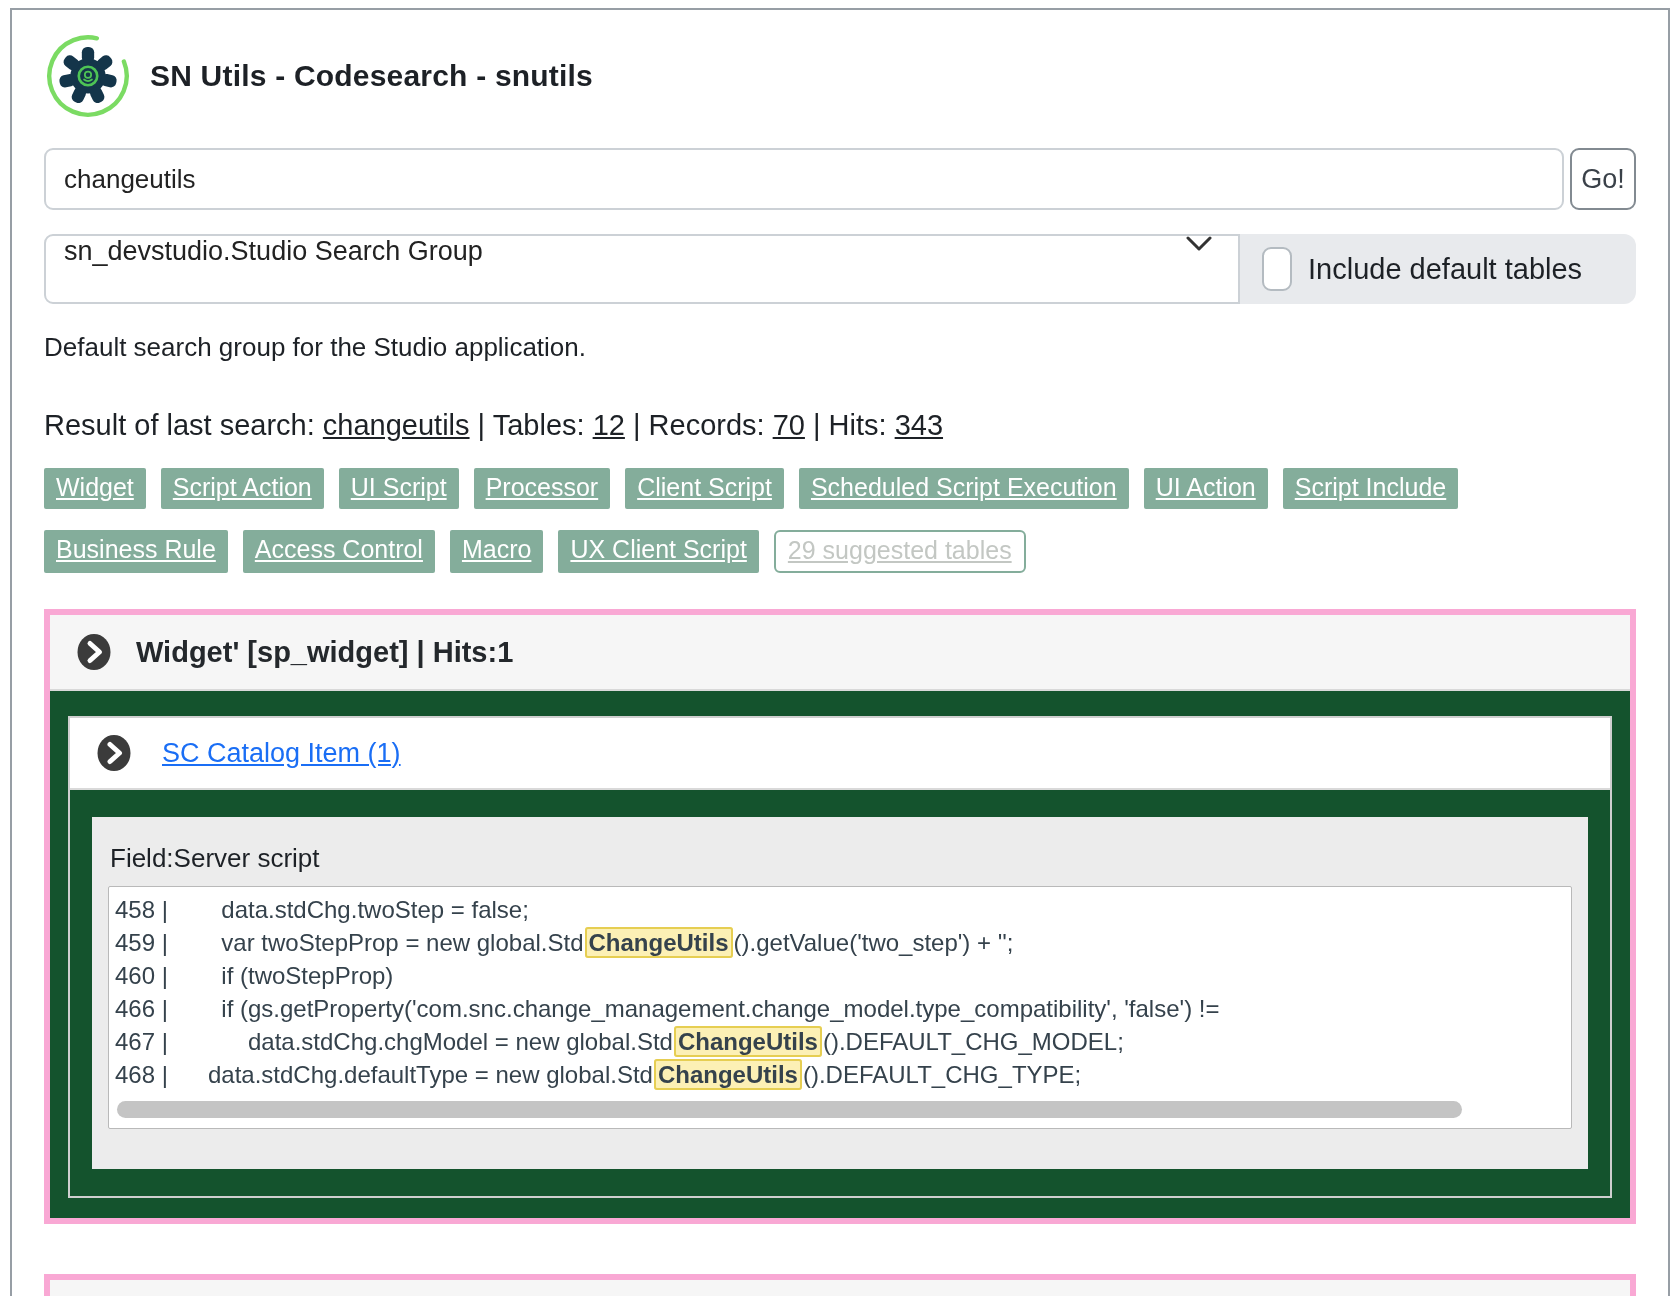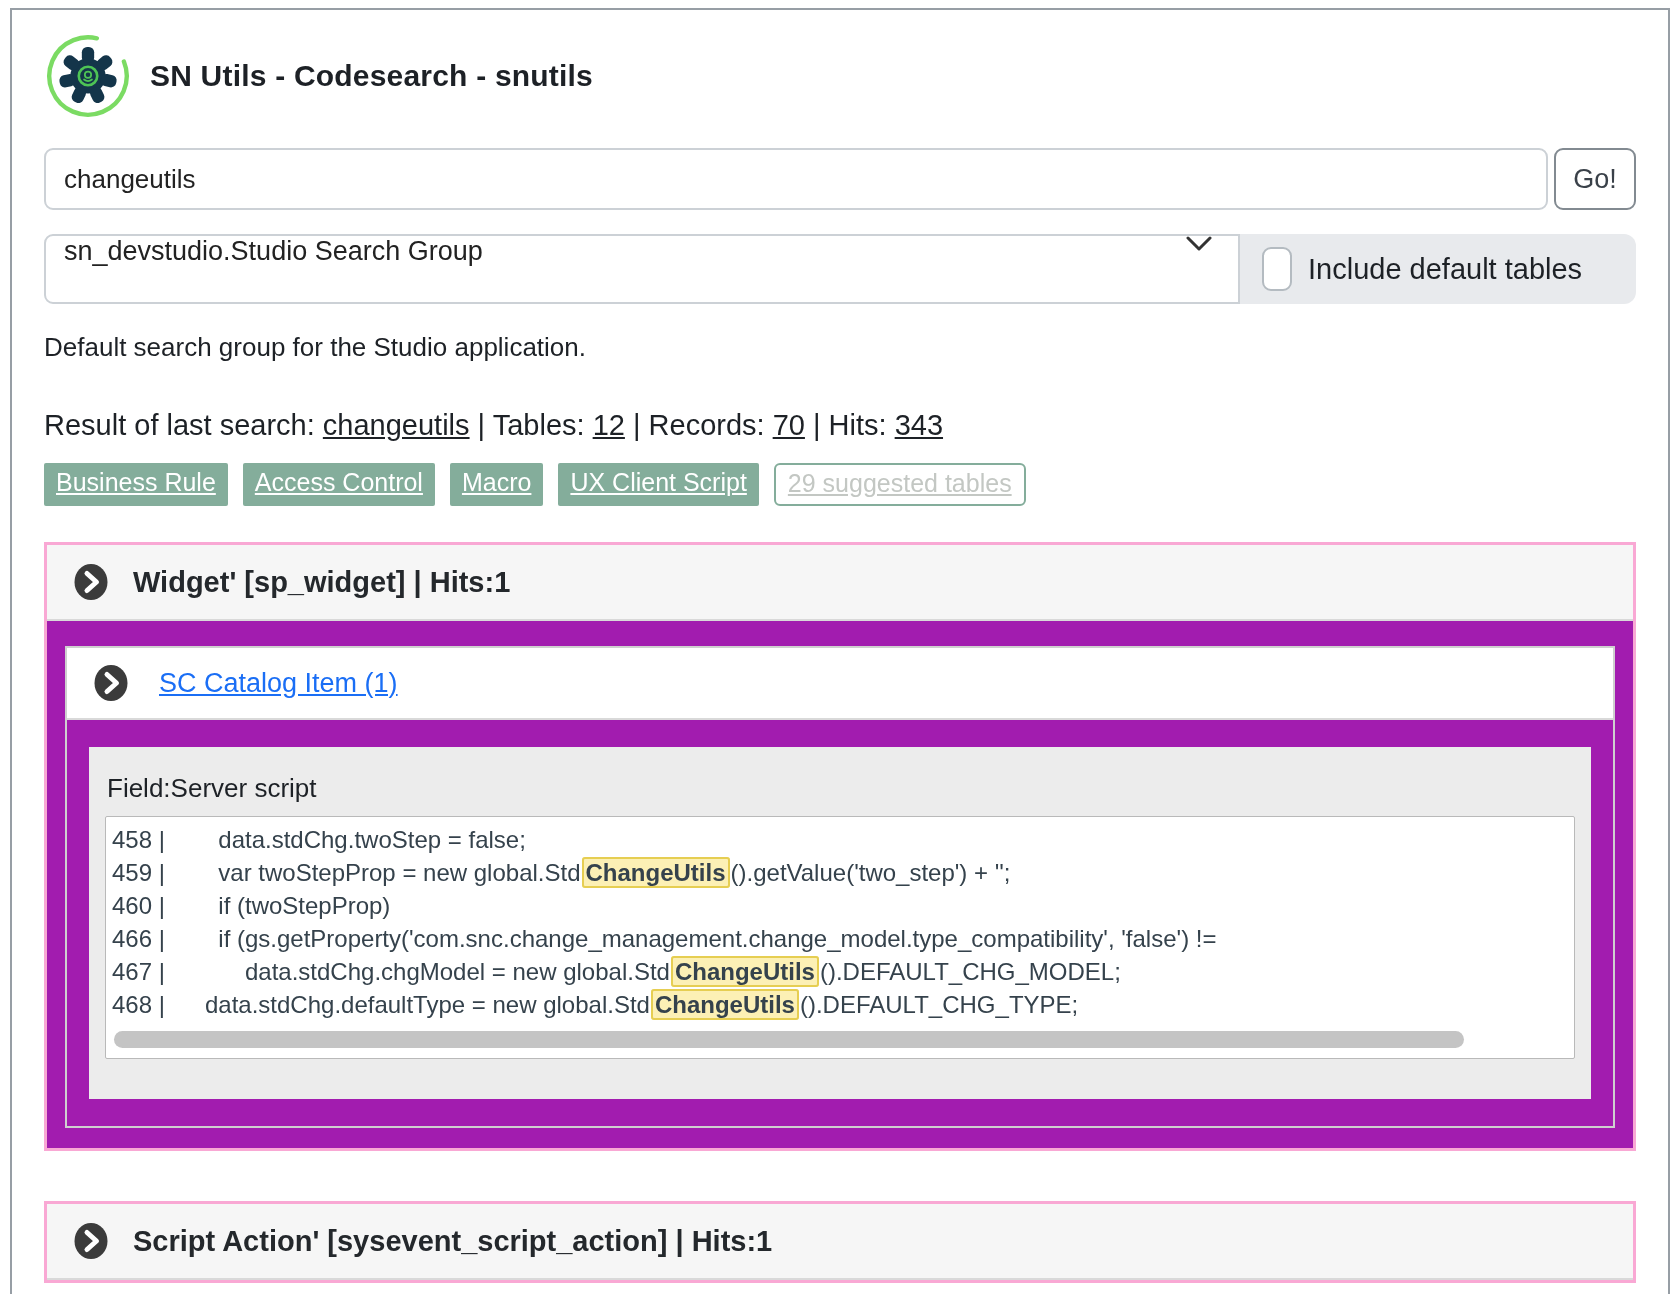--- a/index.html
+++ b/index.html
@@ -21,21 +21,21 @@
   .app-title { font-size: 30px; font-weight: bold; color: #1d2126; letter-spacing: .2px; }
 
   
   .search-row { display: flex; align-items: stretch; }
   .search-input {
     flex: 1; height: 62px; font-size: 26px; color: #222;
     border: 2px solid #ccd1d6; border-radius: 9px; padding: 0 18px;
     font-family: "Liberation Sans", sans-serif; outline: none; background: #fff;
   }
   .go-button {
-    width: 82px; height: 62px; margin-left: 6px;
+    width: 66px; height: 62px; margin-left: 6px;
     border: 2px solid #828a91; border-radius: 9px; background: #fff;
     font-size: 27px; color: #3a4149; font-family: "Liberation Sans", sans-serif; cursor: pointer;
   }
 
   
   .group-row { display: flex; align-items: stretch; margin-top: 24px; height: 70px; }
   .select-box {
     flex: 0 0 1196px; display: flex; align-items: flex-start; justify-content: space-between;
     border: 2px solid #ccd1d6; border-radius: 9px 0 0 9px; background: #fff; padding: 0 26px 0 18px;
     font-size: 27px; color: #222; cursor: pointer;
@@ -63,21 +63,21 @@
   .badge {
     display: inline-block; background: #84ad9b; color: #fff; text-decoration: underline;
     font-size: 25px; padding: 5px 12px 7px 12px; border-radius: 2px; cursor: pointer;
   }
   .badge-outline {
     display: inline-block; background: #fff; color: #c3c7c3; text-decoration: underline;
     font-size: 25px; padding: 4px 12px 6px 12px; border: 2px solid #84ad9b; border-radius: 6px; cursor: pointer;
   }
 
   
-  .result-section { margin-top: 36px; border: 3px solid #f9a8d4; background: #a21caf; }
+  .result-section { margin-top: 36px; border: 6px solid #f9a8d4; background: #14532d; }
   .section-header {
     display: flex; align-items: center; gap: 24px; background: #f6f6f6;
     padding: 19px 26px; border-bottom: 2px solid #d9d9d9;
   }
   .section-title { font-size: 29px; font-weight: bold; color: #24282c; }
   .chev-circle { width: 36px; height: 36px; flex: 0 0 36px; }
 
   .section-body { padding: 25px 18px 20px 18px; }
   .inner-box { border: 2px solid #cfcfcf; }
   .record-header {
@@ -147,20 +147,30 @@
     <div class="checkbox-group">
       <div class="checkbox"></div>
       <div class="checkbox-label">Include default tables</div>
     </div>
   </div>
 
   <div class="group-desc">Default search group for the Studio application.</div>
 
   <div class="result-line"><span>Result of last search: </span><span class="lnk">changeutils</span><span> | Tables: </span><span class="lnk">12</span><span> | Records: </span><span class="lnk">70</span><span> | Hits: </span><span class="lnk">343</span></div>
 
+  <div class="badge-row">
+    <a class="badge">Widget</a>
+    <a class="badge">Script Action</a>
+    <a class="badge">UI Script</a>
+    <a class="badge">Processor</a>
+    <a class="badge">Client Script</a>
+    <a class="badge">Scheduled Script Execution</a>
+    <a class="badge">UI Action</a>
+    <a class="badge">Script Include</a>
+  </div>
 
   <div class="badge-row second">
     <a class="badge">Business Rule</a>
     <a class="badge">Access Control</a>
     <a class="badge">Macro</a>
     <a class="badge">UX Client Script</a>
     <a class="badge-outline">29 suggested tables</a>
   </div>
 
   <div class="result-section">

